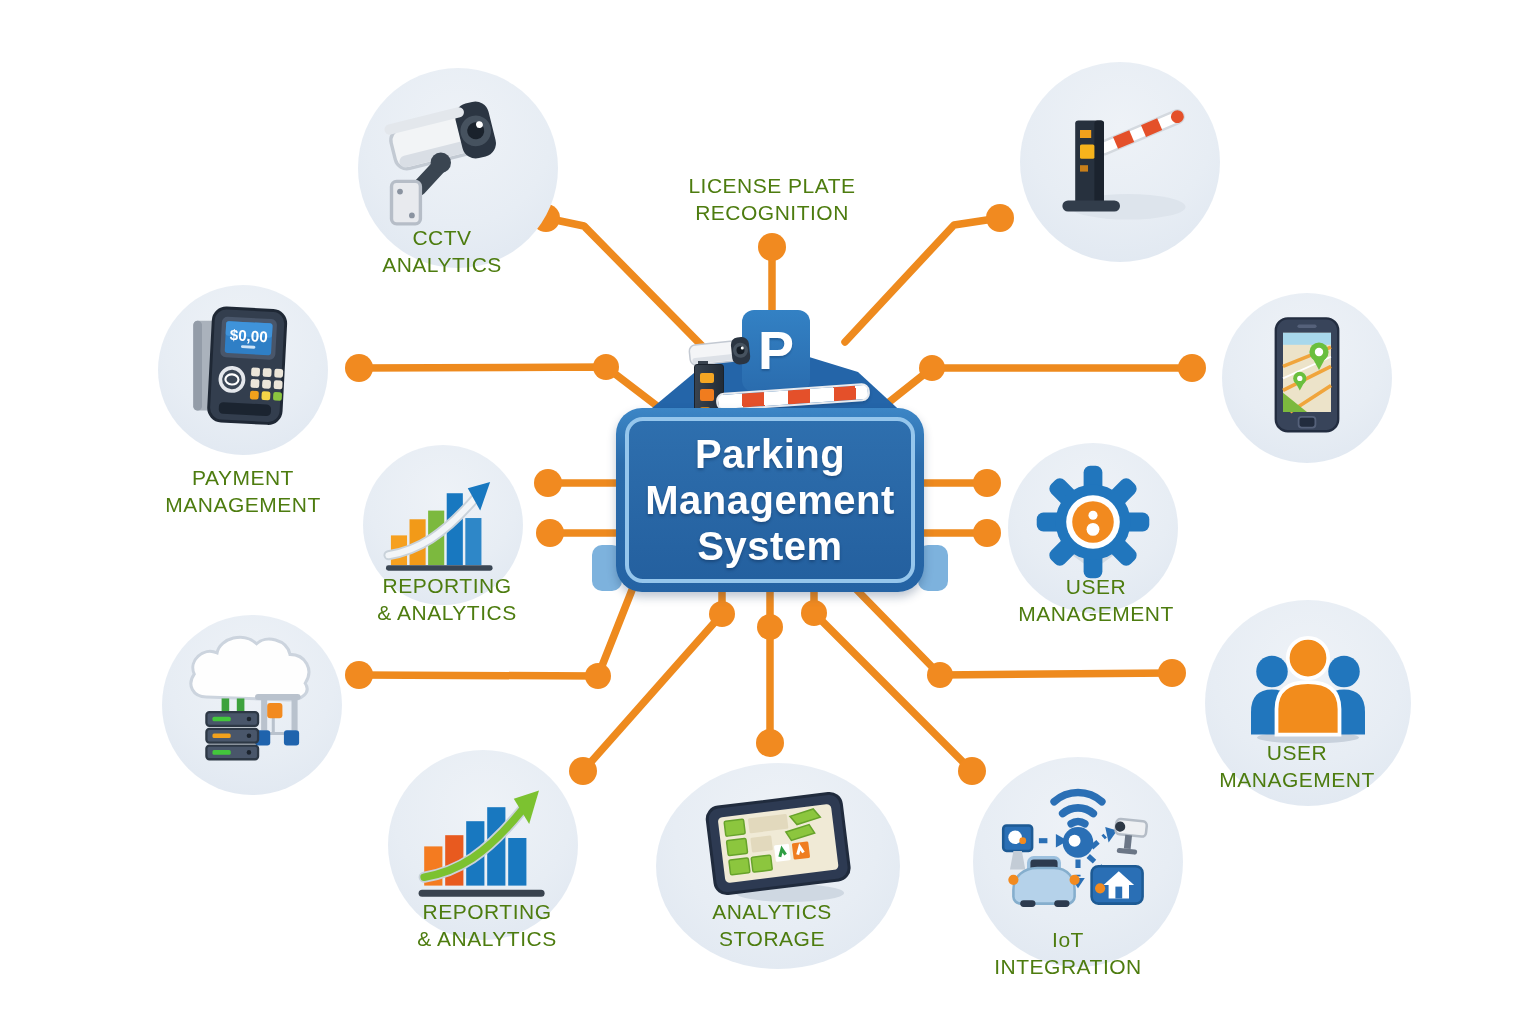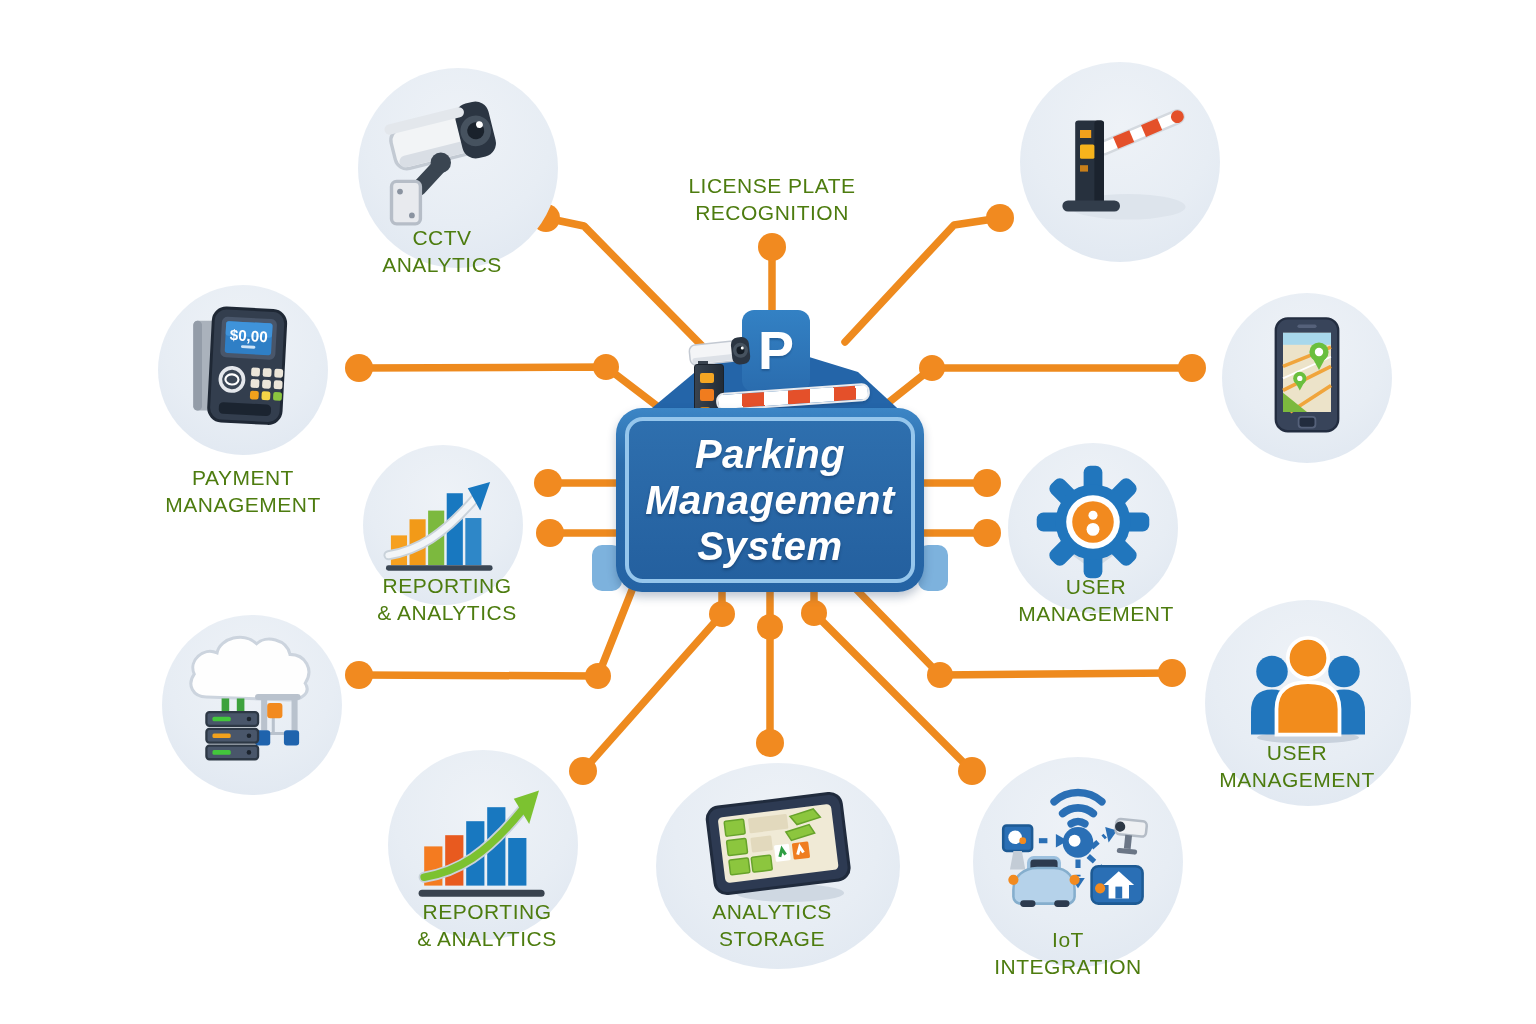--- a/index.html
+++ b/index.html
@@ -27,21 +27,21 @@
   #cam-svg{position:absolute;left:84px;top:34px;z-index:3;}
   #gate-post{position:absolute;left:94px;top:64px;width:28px;height:62px;z-index:4;
              background:linear-gradient(90deg,#39434f,#222b36);border:1px solid #1a222c;border-radius:3px;}
   .plight{position:absolute;left:5px;border-radius:2px;}
   #gate-arm{position:absolute;left:116px;top:88px;width:150px;height:14px;z-index:4;
             transform:rotate(-4deg);border-radius:8px;border:2px solid #e8ebef;
             background:repeating-linear-gradient(90deg,#ffffff 0 24px,#e4502a 24px 46px);
             box-shadow:0 2px 3px rgba(20,40,70,.25);}
   #main-box{position:absolute;left:16px;top:108px;width:308px;height:184px;border-radius:26px;z-index:5;
             background:linear-gradient(180deg,#3c86c6,#2b6cab 30%,#2463a4);
-            box-shadow:0 5px 10px rgba(20,50,90,.28);padding:9px;box-sizing:border-box;font-style:italic;}
+            box-shadow:0 5px 10px rgba(20,50,90,.28);padding:9px;box-sizing:border-box;}
   #main-box-inner{width:100%;height:100%;border-radius:18px;border:4px solid #95c6ec;box-sizing:border-box;
                   background:linear-gradient(180deg,#2e6fae,#24609f);
                   display:flex;flex-direction:column;align-items:center;justify-content:center;}
   .ctitle{color:#fff;font-weight:bold;font-size:40px;line-height:46px;letter-spacing:.5px;
           text-shadow:0 2px 3px rgba(10,30,60,.35);}
 </style>
 </head>
 <body>
 
 <div id="canvas">

